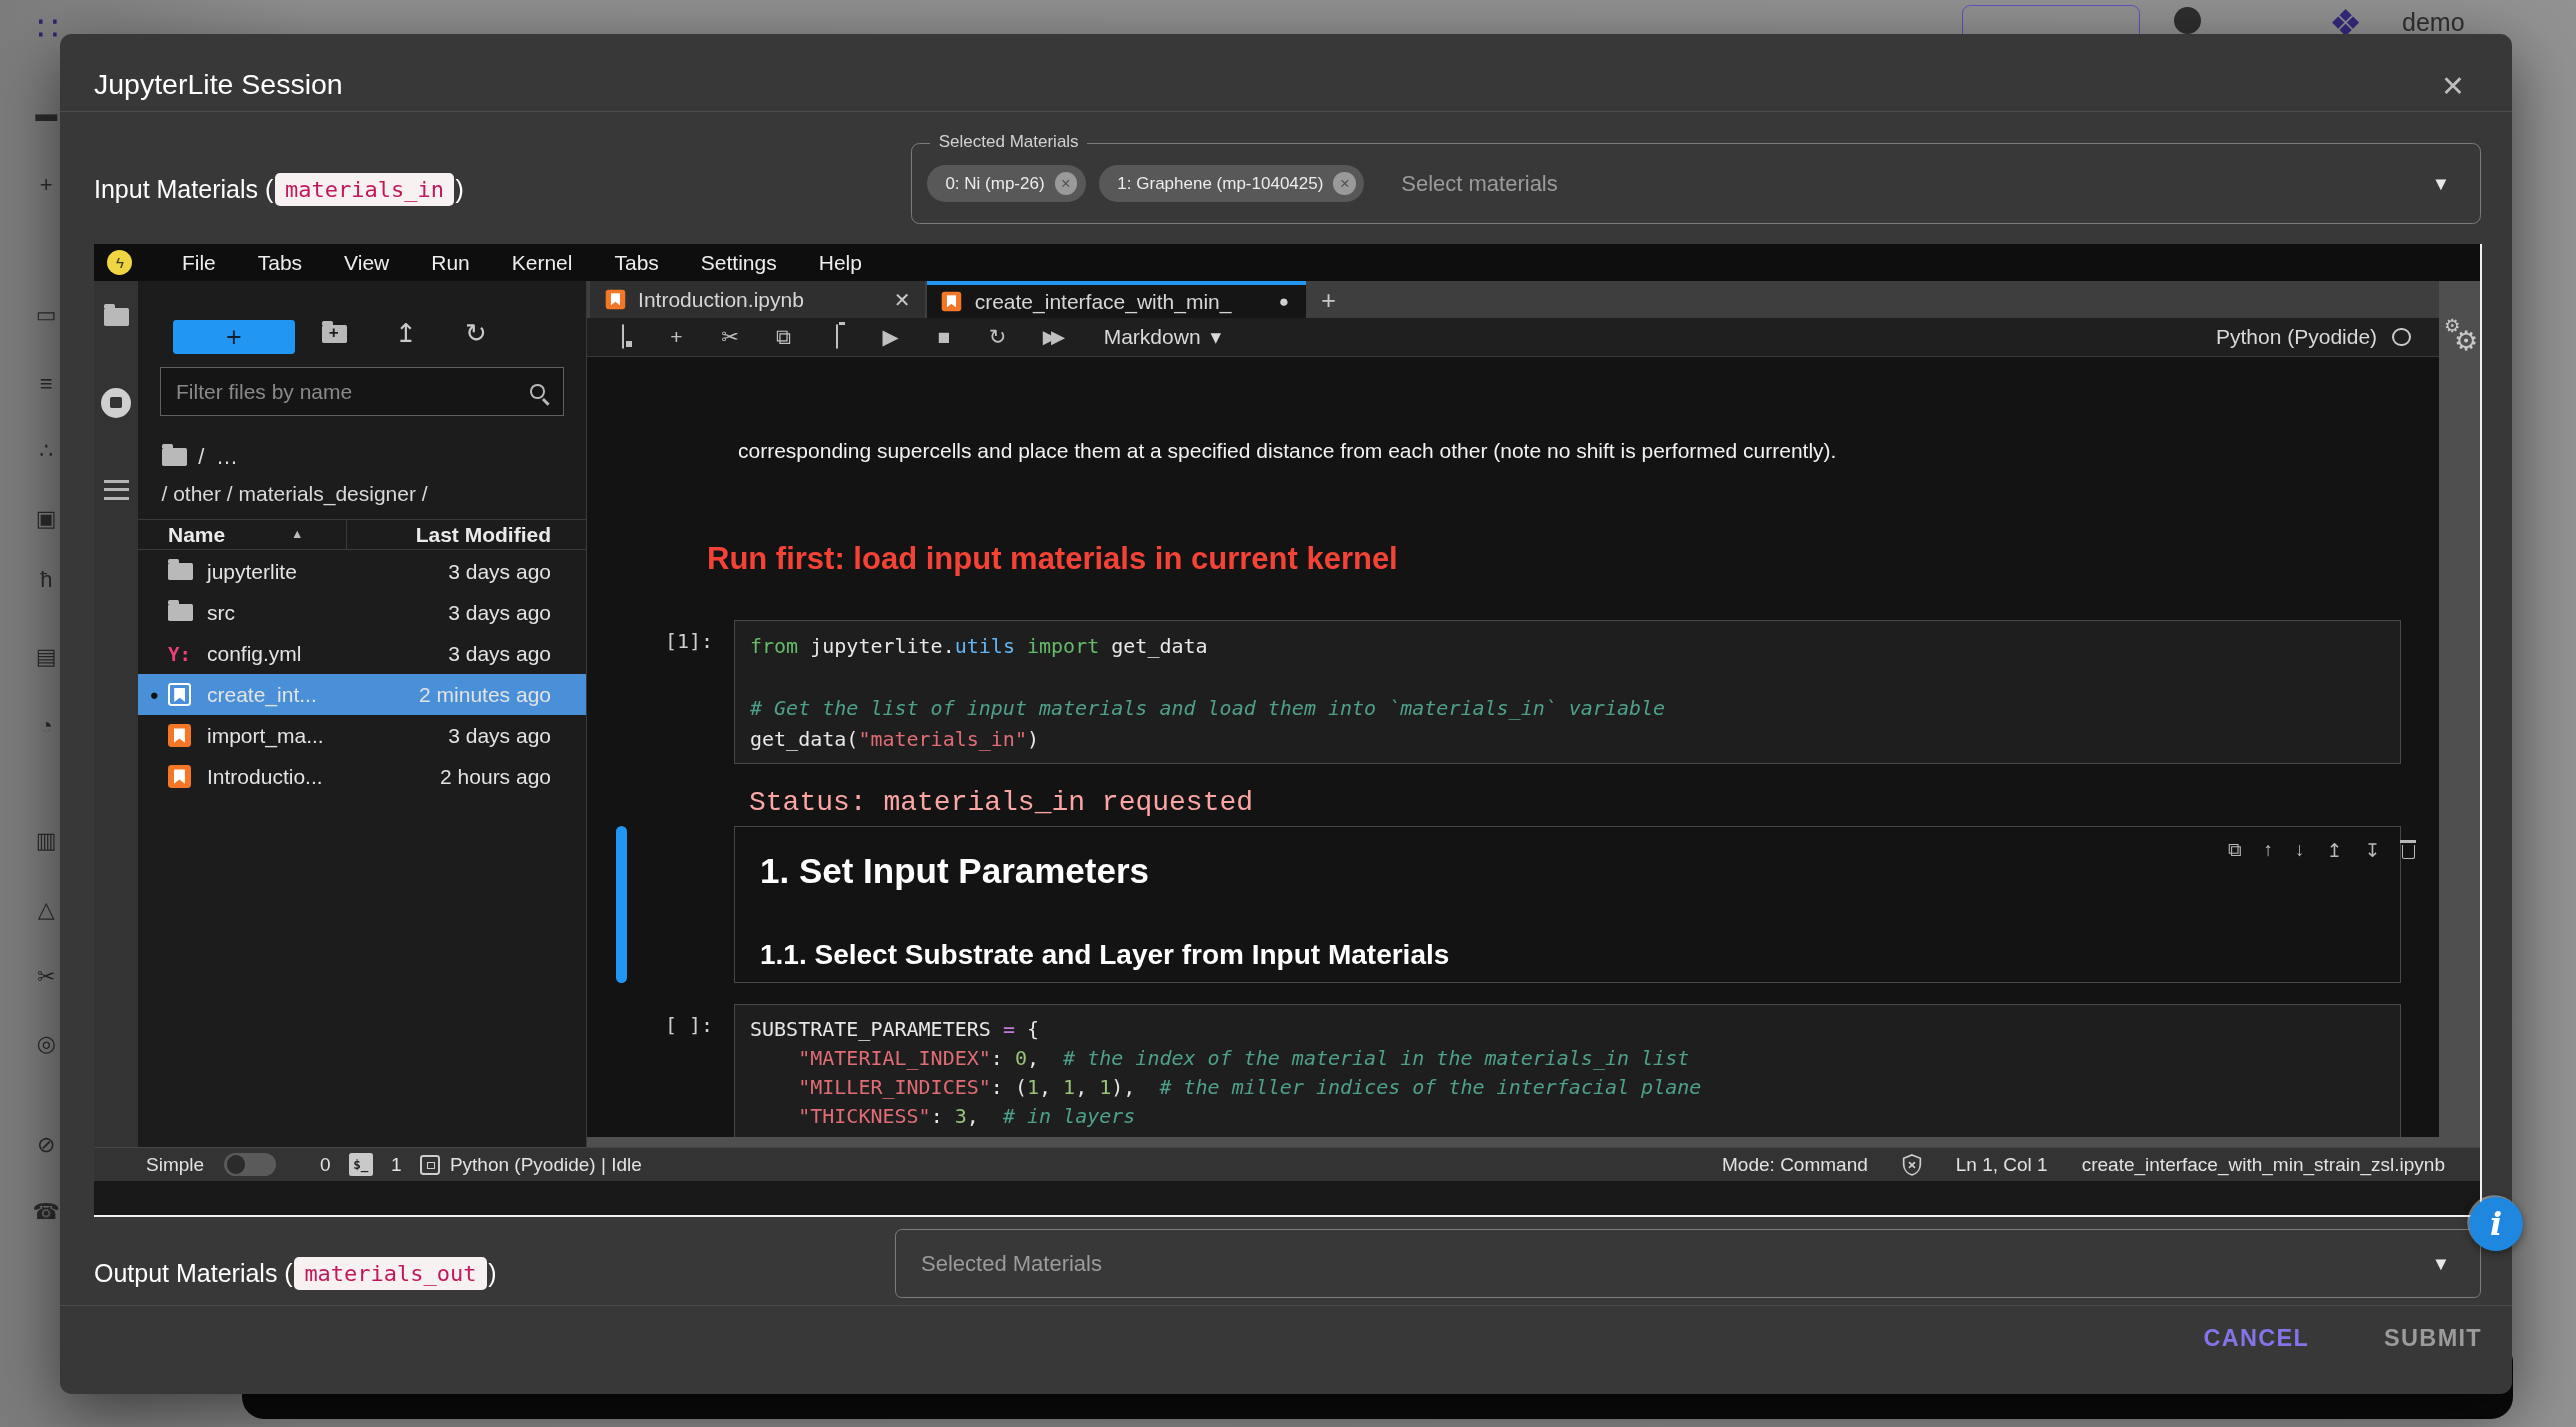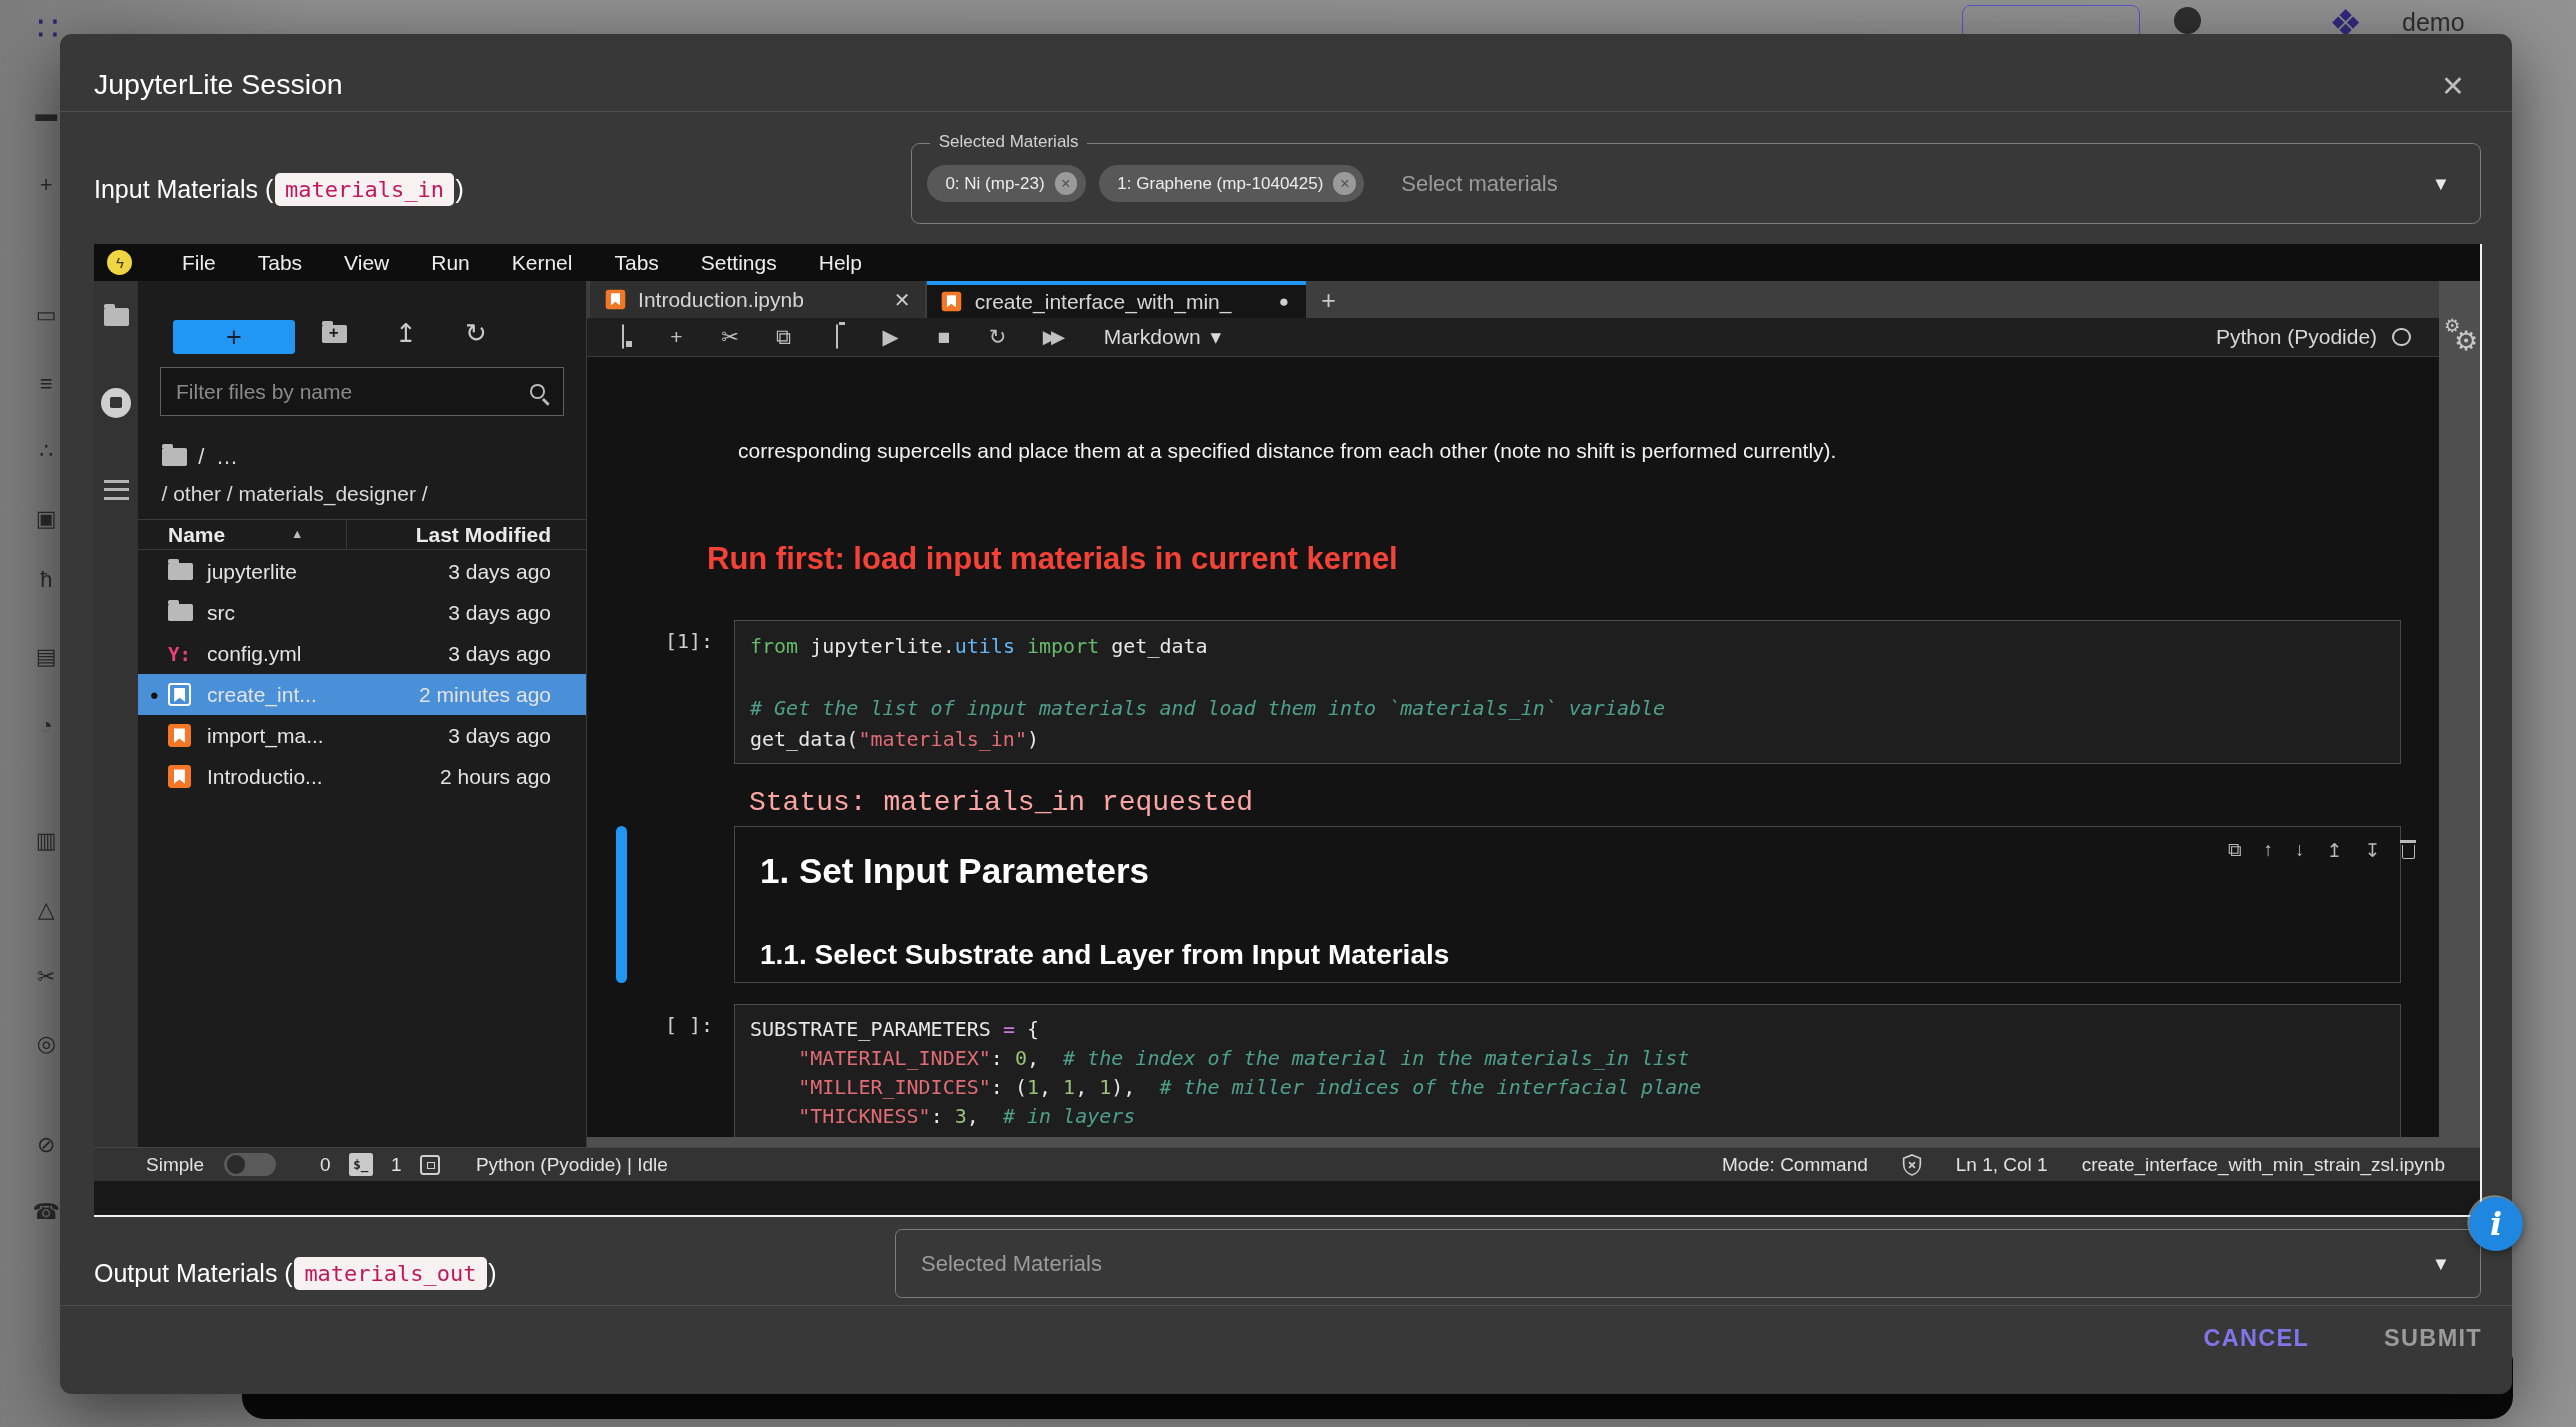--- a/index.html
+++ b/index.html
@@ -133,21 +133,21 @@
   .gears .g1 { font-size:18.4px; position:absolute; left:1.7px; top:0; }
   .gears .g2 { font-size:27px; position:absolute; left:11.7px; top:10px; }
 
   .jl-statusbar { height:34px; background:#333333; border-top:0.8px solid #454545; display:flex; align-items:center; font-size:19px; color:#e2e2e2; padding:0 35px 0 52px; }
   .toggle { width:52px; height:23.5px; background:#5a5a5a; border-radius:11.7px; margin-left:20px; position:relative; cursor:pointer; }
   .toggle .knob { position:absolute; left:2.5px; top:2.5px; width:18.4px; height:18.4px; border-radius:50%; background:#2b2b2b; }
   .term-badge { width:23.5px; height:23.5px; background:#c9c9c9; border-radius:2.5px; color:#222; font-family:"DejaVu Sans Mono",monospace; font-size:12.6px; font-weight:bold; display:flex; align-items:center; justify-content:center; }
   .cpu-icon { width:20px; height:20px; border:2.1px solid #cfcfcf; border-radius:3.4px; position:relative; }
   .cpu-icon::after { content:''; position:absolute; left:5px; top:5px; width:5.9px; height:5.9px; border:1.7px solid #cfcfcf; }
   .sb-right { margin-left:auto; display:flex; align-items:center; gap:34px; }
-  .ml52{margin-left:44px;} .ml22{margin-left:18.4px;} .ml24{margin-left:36px;}
+  .ml52{margin-left:44px;} .ml22{margin-left:18.4px;} .ml24{margin-left:10px;}
 </style>
 </head>
 <body>
 
 <div id="screen">
 
   <div class="bg-logo-dots">∷</div>
   <span class="bg-glyph" style="top:101px">▬</span>
   <span class="bg-glyph" style="top:172px">+</span>
   <span class="bg-glyph" style="top:302px">▭</span>
@@ -176,21 +176,21 @@
 
     <div class="io-label" style="left:34px; top:132px; height:47px;">
       <span>Input Materials (</span>
       <span class="var-chip">materials_in</span>
       <span>)</span>
     </div>
 
     <div class="sel-fieldset">
       <span class="sel-legend">Selected Materials</span>
       <span class="mat-chip">
-        <span class="chip-label">0: Ni (mp-23)</span>
+        <span class="chip-label">0: Ni (mp-26)</span>
         <span class="chip-x">✕</span>
       </span>
       <span class="mat-chip">
         <span class="chip-label">1: Graphene (mp-1040425)</span>
         <span class="chip-x">✕</span>
       </span>
       <span class="sel-placeholder">Select materials</span>
       <span class="caret">▼</span>
     </div>
 

